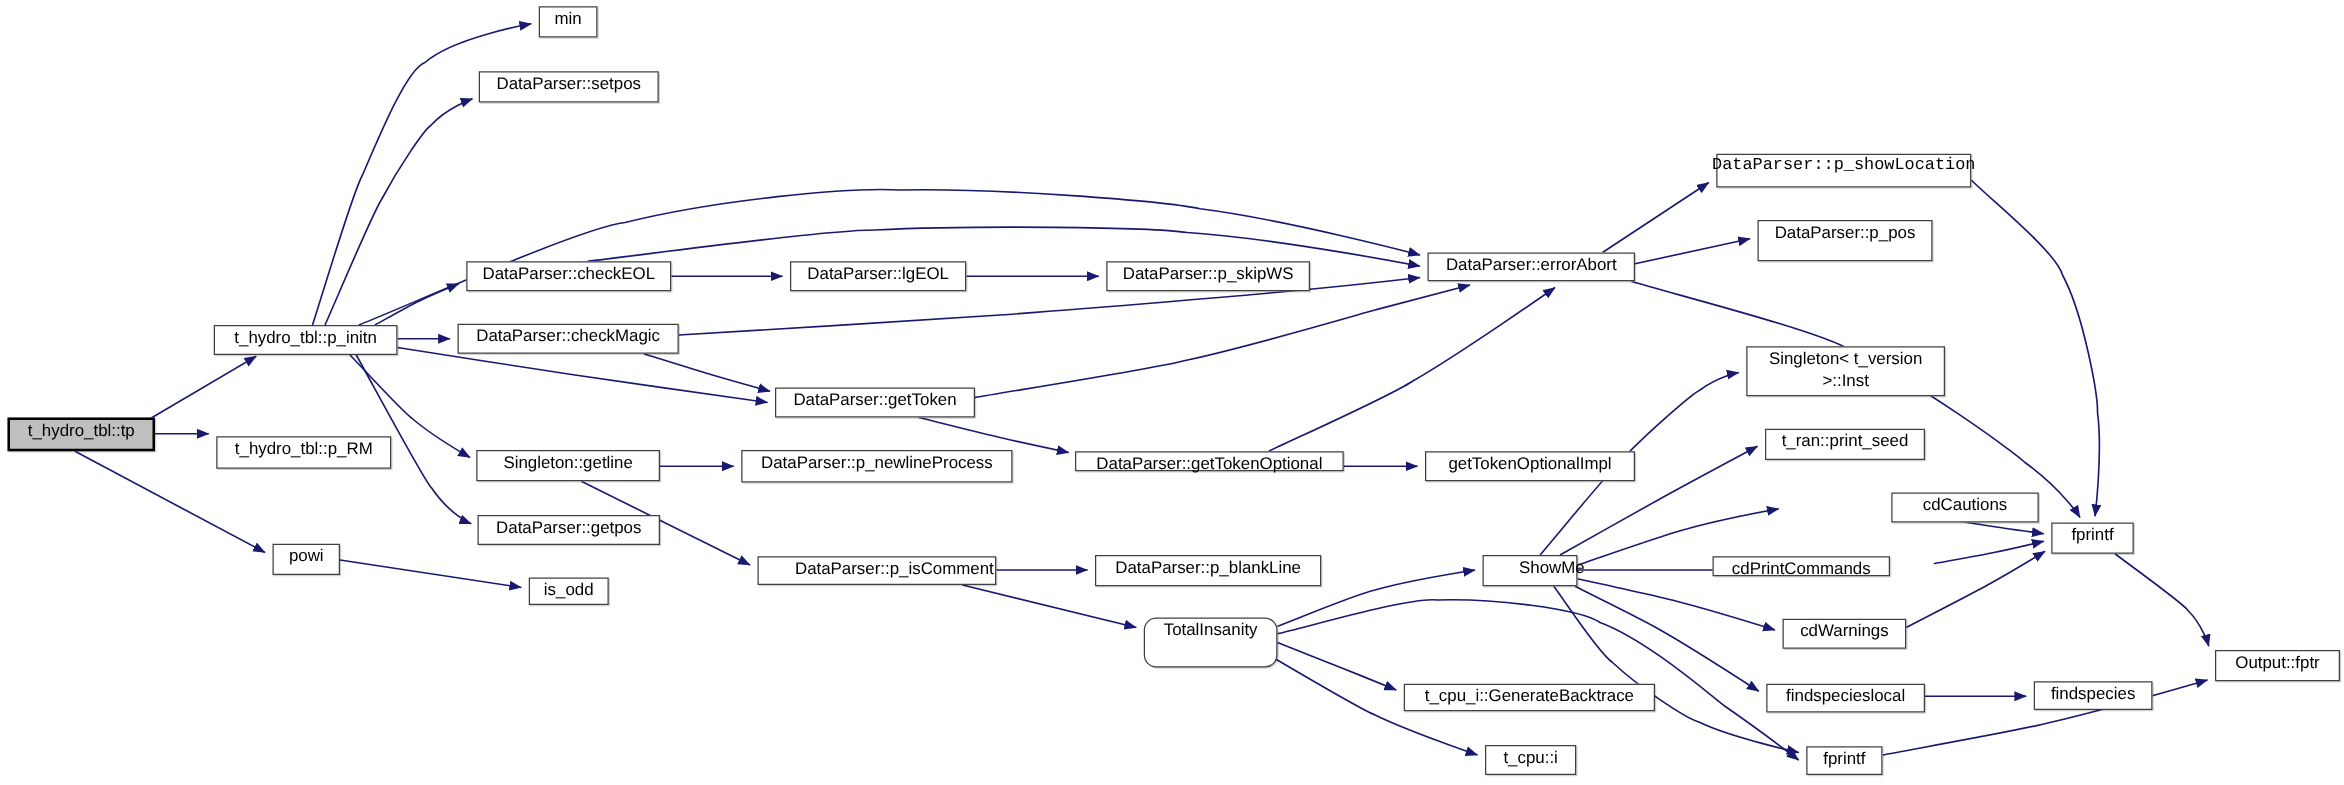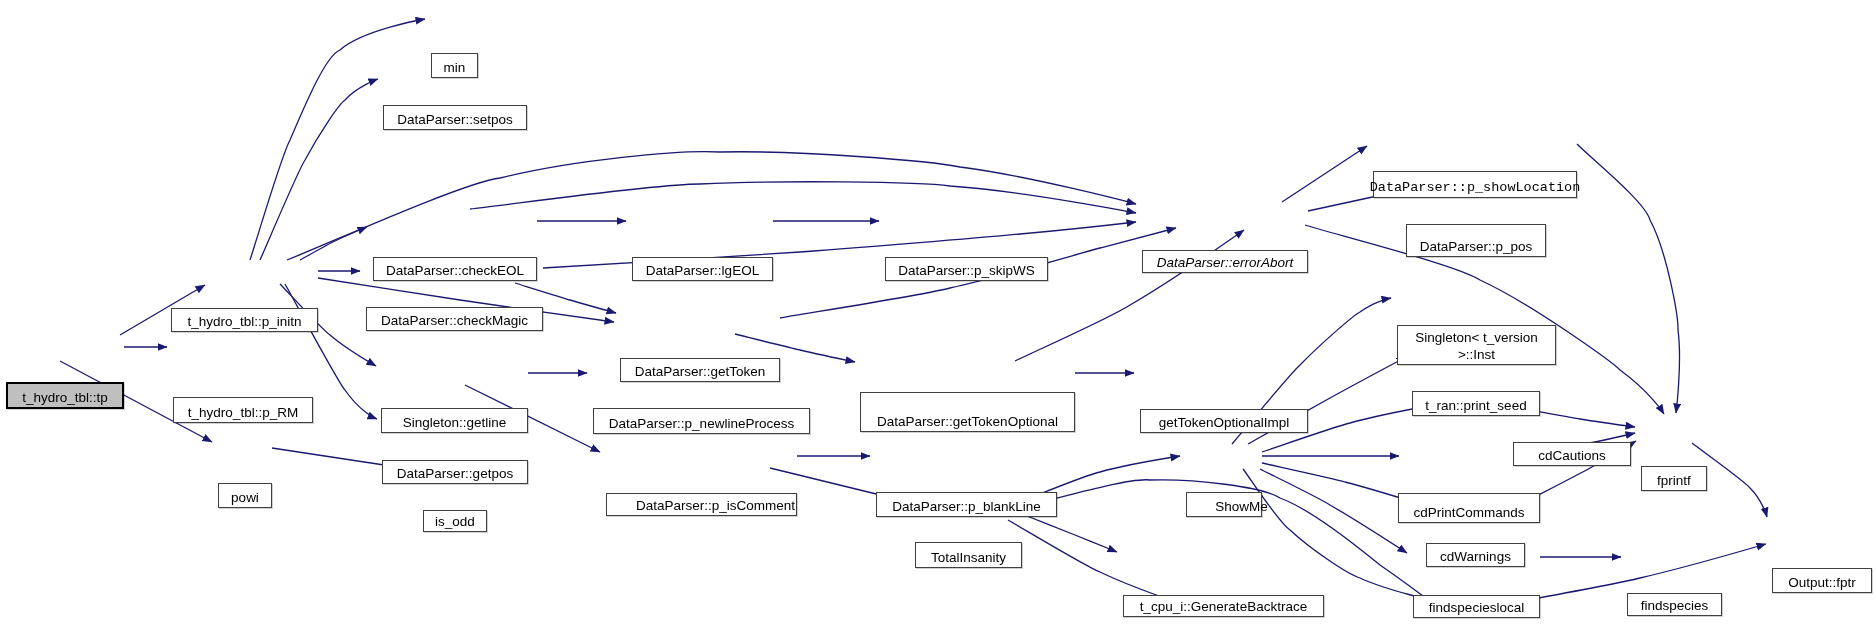--- a/index.html
+++ b/index.html
@@ -1,22 +1,22 @@
 <!DOCTYPE html>
 <html><head>
 <meta charset="utf-8">
 <style>
   html,body{margin:0;padding:0;background:#ffffff;}
   #stage{position:relative;width:1875px;height:628px;background:#ffffff;overflow:hidden;
          font-family:"Liberation Sans","DejaVu Sans",sans-serif;}
   #edges{position:absolute;left:0;top:0;width:1875px;height:628px;}
-  .node{position:absolute;display:flex;flex-direction:column;align-items:center;justify-content:flex-end;
+  .node{position:absolute;display:flex;flex-direction:column;align-items:center;justify-content:flex-start;
         background:#ffffff;border:1px solid #404040;box-sizing:border-box;
         font-size:13.5px;color:#000;white-space:nowrap;line-height:1.3;cursor:pointer;
-        box-shadow:1px 1px 0 rgba(0,0,0,0.18);margin-top:48px;}
+        box-shadow:1px 1px 0 rgba(0,0,0,0.18);}
   .node.highlight{background:#bfbfbf;border:2px solid #000;}
   .node span{display:block;padding:0 4px;}
   path.edge{fill:none;stroke:#191970;stroke-width:1.3px;}
 </style>
 </head>
 <body>
 
 <div id="stage">
   <svg id="edges" xmlns="http://www.w3.org/2000/svg" width="1875" height="628" viewBox="0 0 1875 628">
     <defs>
@@ -118,49 +118,49 @@
       </div>
       <div class="node" style="left: 382px; top: 412px; width: 146px; height: 24px;">
         <span>DataParser::getpos</span>
       </div>
       <div class="node" style="left: 606px; top: 445px; width: 191px; height: 23px; padding-left: 28px;">
         <span>DataParser::p_isComment</span>
       </div>
       <div class="node" style="left: 876px; top: 444px; width: 181px; height: 25px;">
         <span>DataParser::p_blankLine</span>
       </div>
-      <div class="node" style="left: 915px; top: 494px; width: 107px; height: 26px;">
+      <div class="node" style="left: 915px; top: 494px; width: 107px; height: 40px; border-radius: 10px;">
         <span>TotalInsanity</span>
       </div>
-      <div class="node" style="left: 860px; top: 344px; width: 215px; height: 40px;">
+      <div class="node" style="left: 860px; top: 361px; width: 215px; height: 16px;">
         <span>DataParser::getTokenOptional</span>
       </div>
       <div class="node" style="left: 1140px; top: 361px; width: 168px; height: 24px;">
         <span>getTokenOptionalImpl</span>
       </div>
-      <div class="node" style="left: 1142px; top: 202px; width: 166px; height: 23px; font-style: italic;">
+      <div class="node" style="left: 1142px; top: 202px; width: 166px; height: 23px;">
         <span>DataParser::errorAbort</span>
       </div>
       <div class="node" style="left: 1373px; top: 123px; width: 204px; height: 27px; font-family: Liberation Mono, monospace;">
         <span>DataParser::p_showLocation</span>
       </div>
       <div class="node" style="left: 1406px; top: 176px; width: 140px; height: 33px;">
         <span>DataParser::p_pos</span>
       </div>
       <div class="node" style="left: 1397px; top: 277px; width: 159px; height: 40px;">
         <span>Singleton&lt; t_version</span>
         <span>&gt;::Inst</span>
       </div>
       <div class="node" style="left: 1412px; top: 343px; width: 128px; height: 25px;">
         <span>t_ran::print_seed</span>
       </div>
       <div class="node" style="left: 1513px; top: 394px; width: 118px; height: 24px;">
         <span>cdCautions</span>
       </div>
-      <div class="node" style="left: 1398px; top: 445px; width: 142px; height: 30px;">
+      <div class="node" style="left: 1370px; top: 445px; width: 142px; height: 16px;">
         <span>cdPrintCommands</span>
       </div>
       <div class="node" style="left: 1426px; top: 495px; width: 99px; height: 24px;">
         <span>cdWarnings</span>
       </div>
       <div class="node" style="left: 1186px; top: 444px; width: 76px; height: 25px; padding-left: 35px;">
         <span>ShowMe</span>
       </div>
       <div class="node" style="left: 1123px; top: 547px; width: 201px; height: 22px;">
         <span>t_cpu_i::GenerateBacktrace</span>

